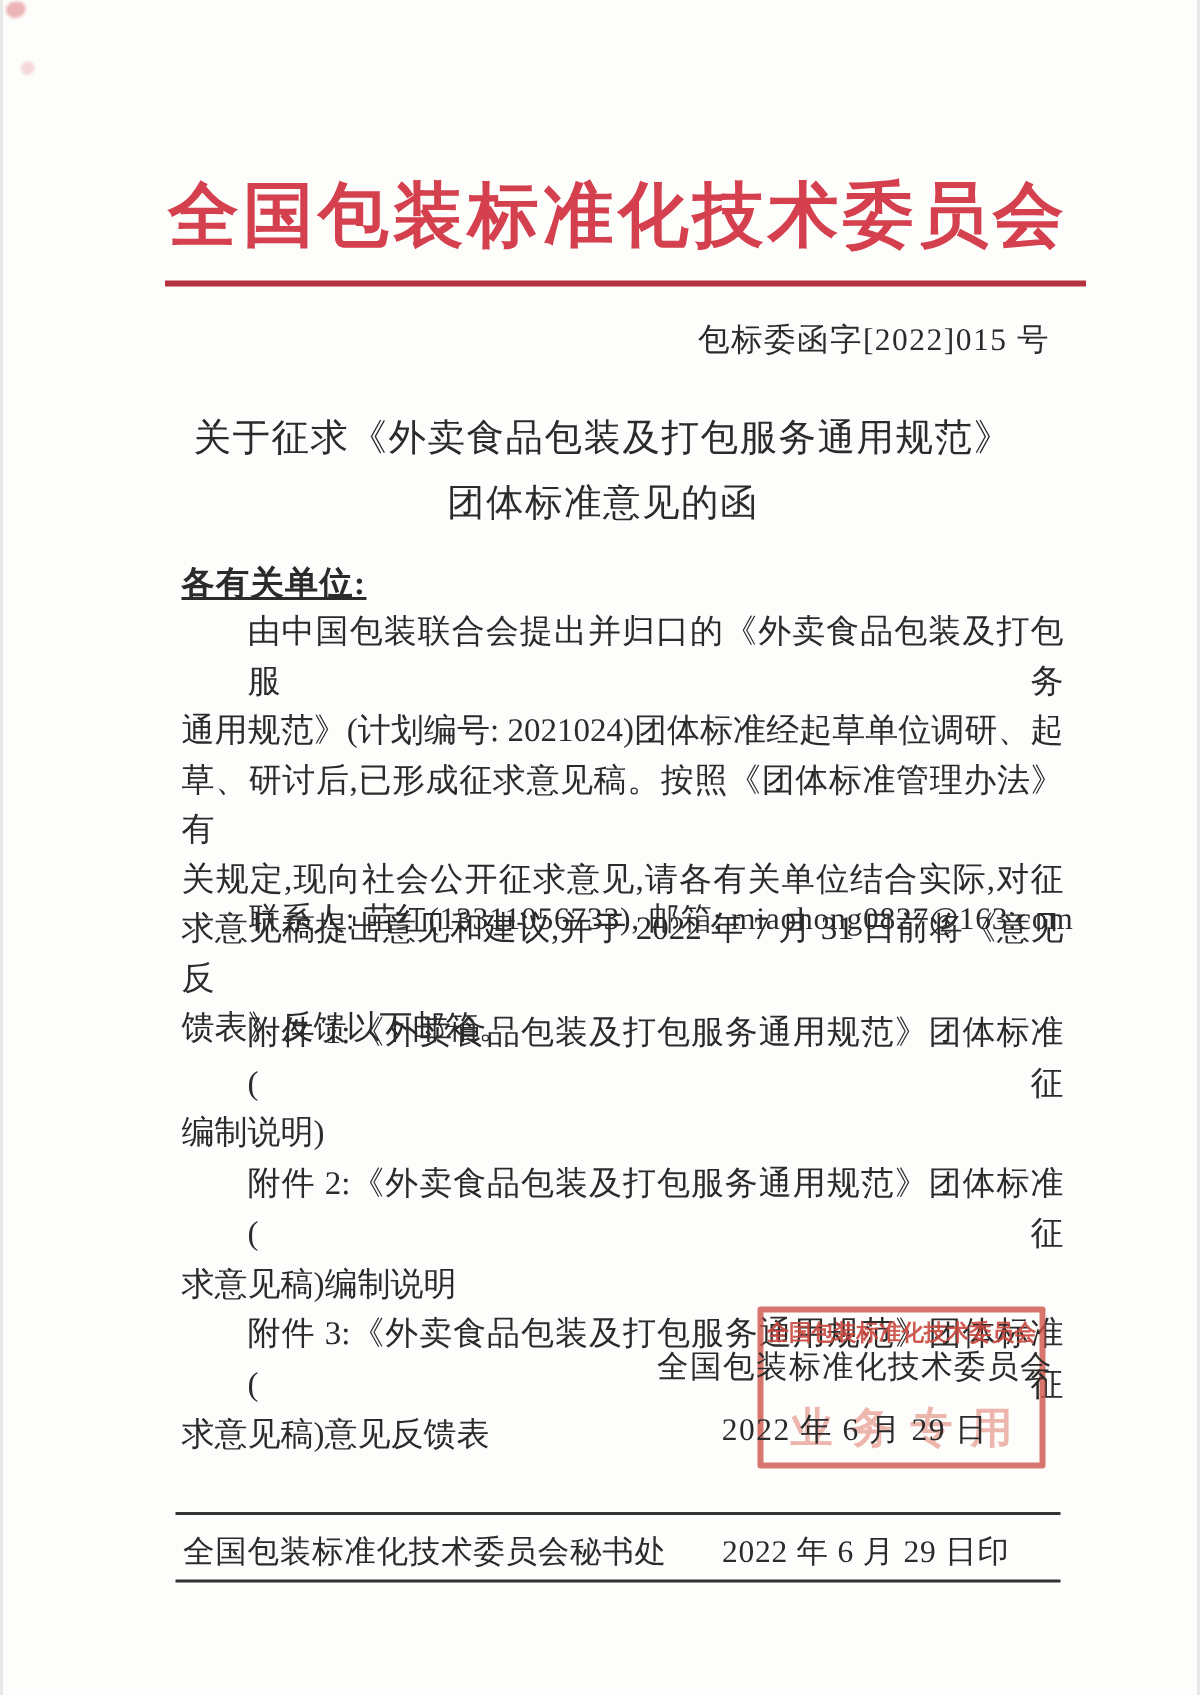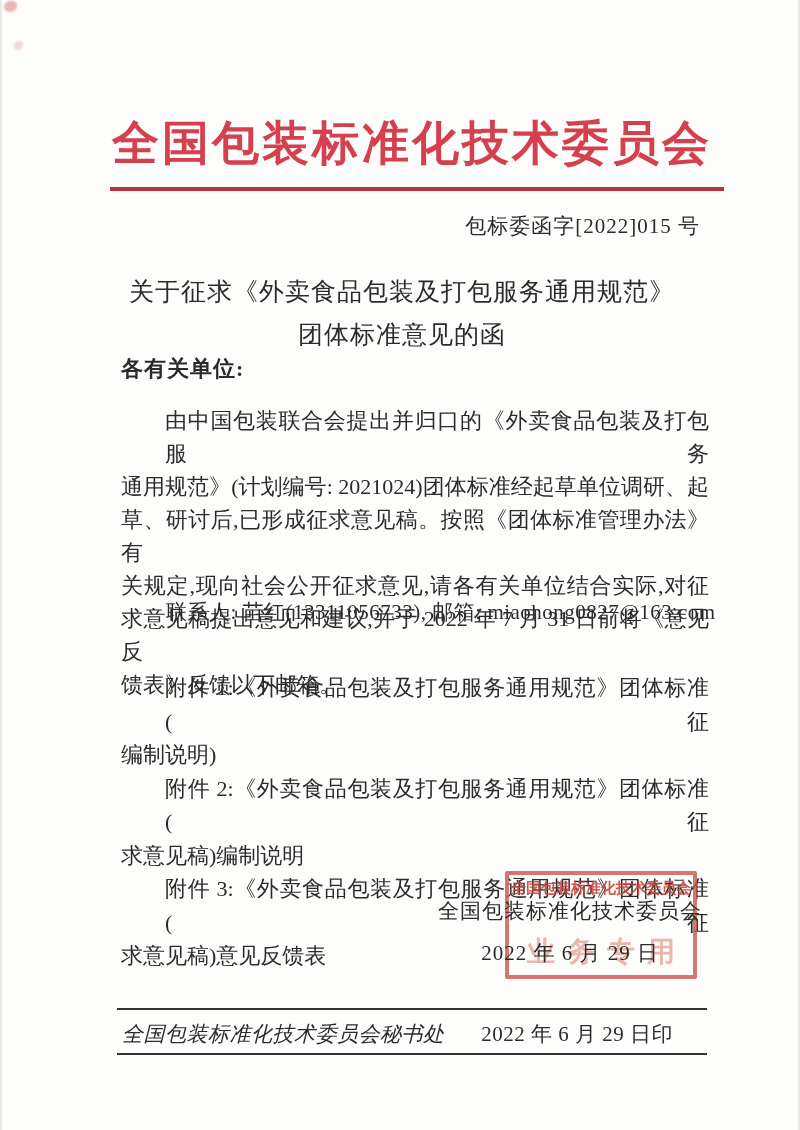--- a/index.html
+++ b/index.html
@@ -42,22 +42,22 @@
   .doc-title {
     position:absolute; left:80px; width:640px;
     text-align:center; font-weight:400;
     font-size:25px; letter-spacing:1px;
     white-space:nowrap;
   }
   .doc-title.t1 { top:275px; }
   .doc-title.t2 { top:318px; }
 
   .salutation {
-    position:absolute; left:119px; top:354px;
-    font-size:22px; font-weight:700; letter-spacing:1px;
+    position:absolute; left:119px; top:374px;
+    font-size:22px; font-weight:700; letter-spacing:1px;text-decoration:underline;
   }
   .body-block {
     position:absolute; left:119px; top:404px; width:588px;
     font-size:22px; line-height:33px;
   }
   .body-line { text-align:justify; text-align-last:justify; }
   .body-line.indent { padding-left:44px; }
   .body-line.short { text-align:right; text-align-last:left; }
 
   .contact-line {
@@ -103,21 +103,21 @@
   .sig-date { margin-top:14px; font-size:21px; letter-spacing:1px; white-space:nowrap; }
 
   .footer-rule {
     position:absolute; left:115px; width:590px; height:2px;
     background:#333;
   }
   .footer-rule.r1 { top:1008px; }
   .footer-rule.r2 { top:1053px; }
   .footer-left {
     position:absolute; left:120px; top:1020px;
-    font-size:21px; letter-spacing:0.5px; white-space:nowrap;font-style:italic;
+    font-size:21px; letter-spacing:0.5px; white-space:nowrap;
   }
   .footer-right {
     position:absolute; right:125px; top:1020px;
     font-size:21px; letter-spacing:0.5px; white-space:nowrap;
   }
 </style>
 </head>
 <body>
 
 <div class="page">

